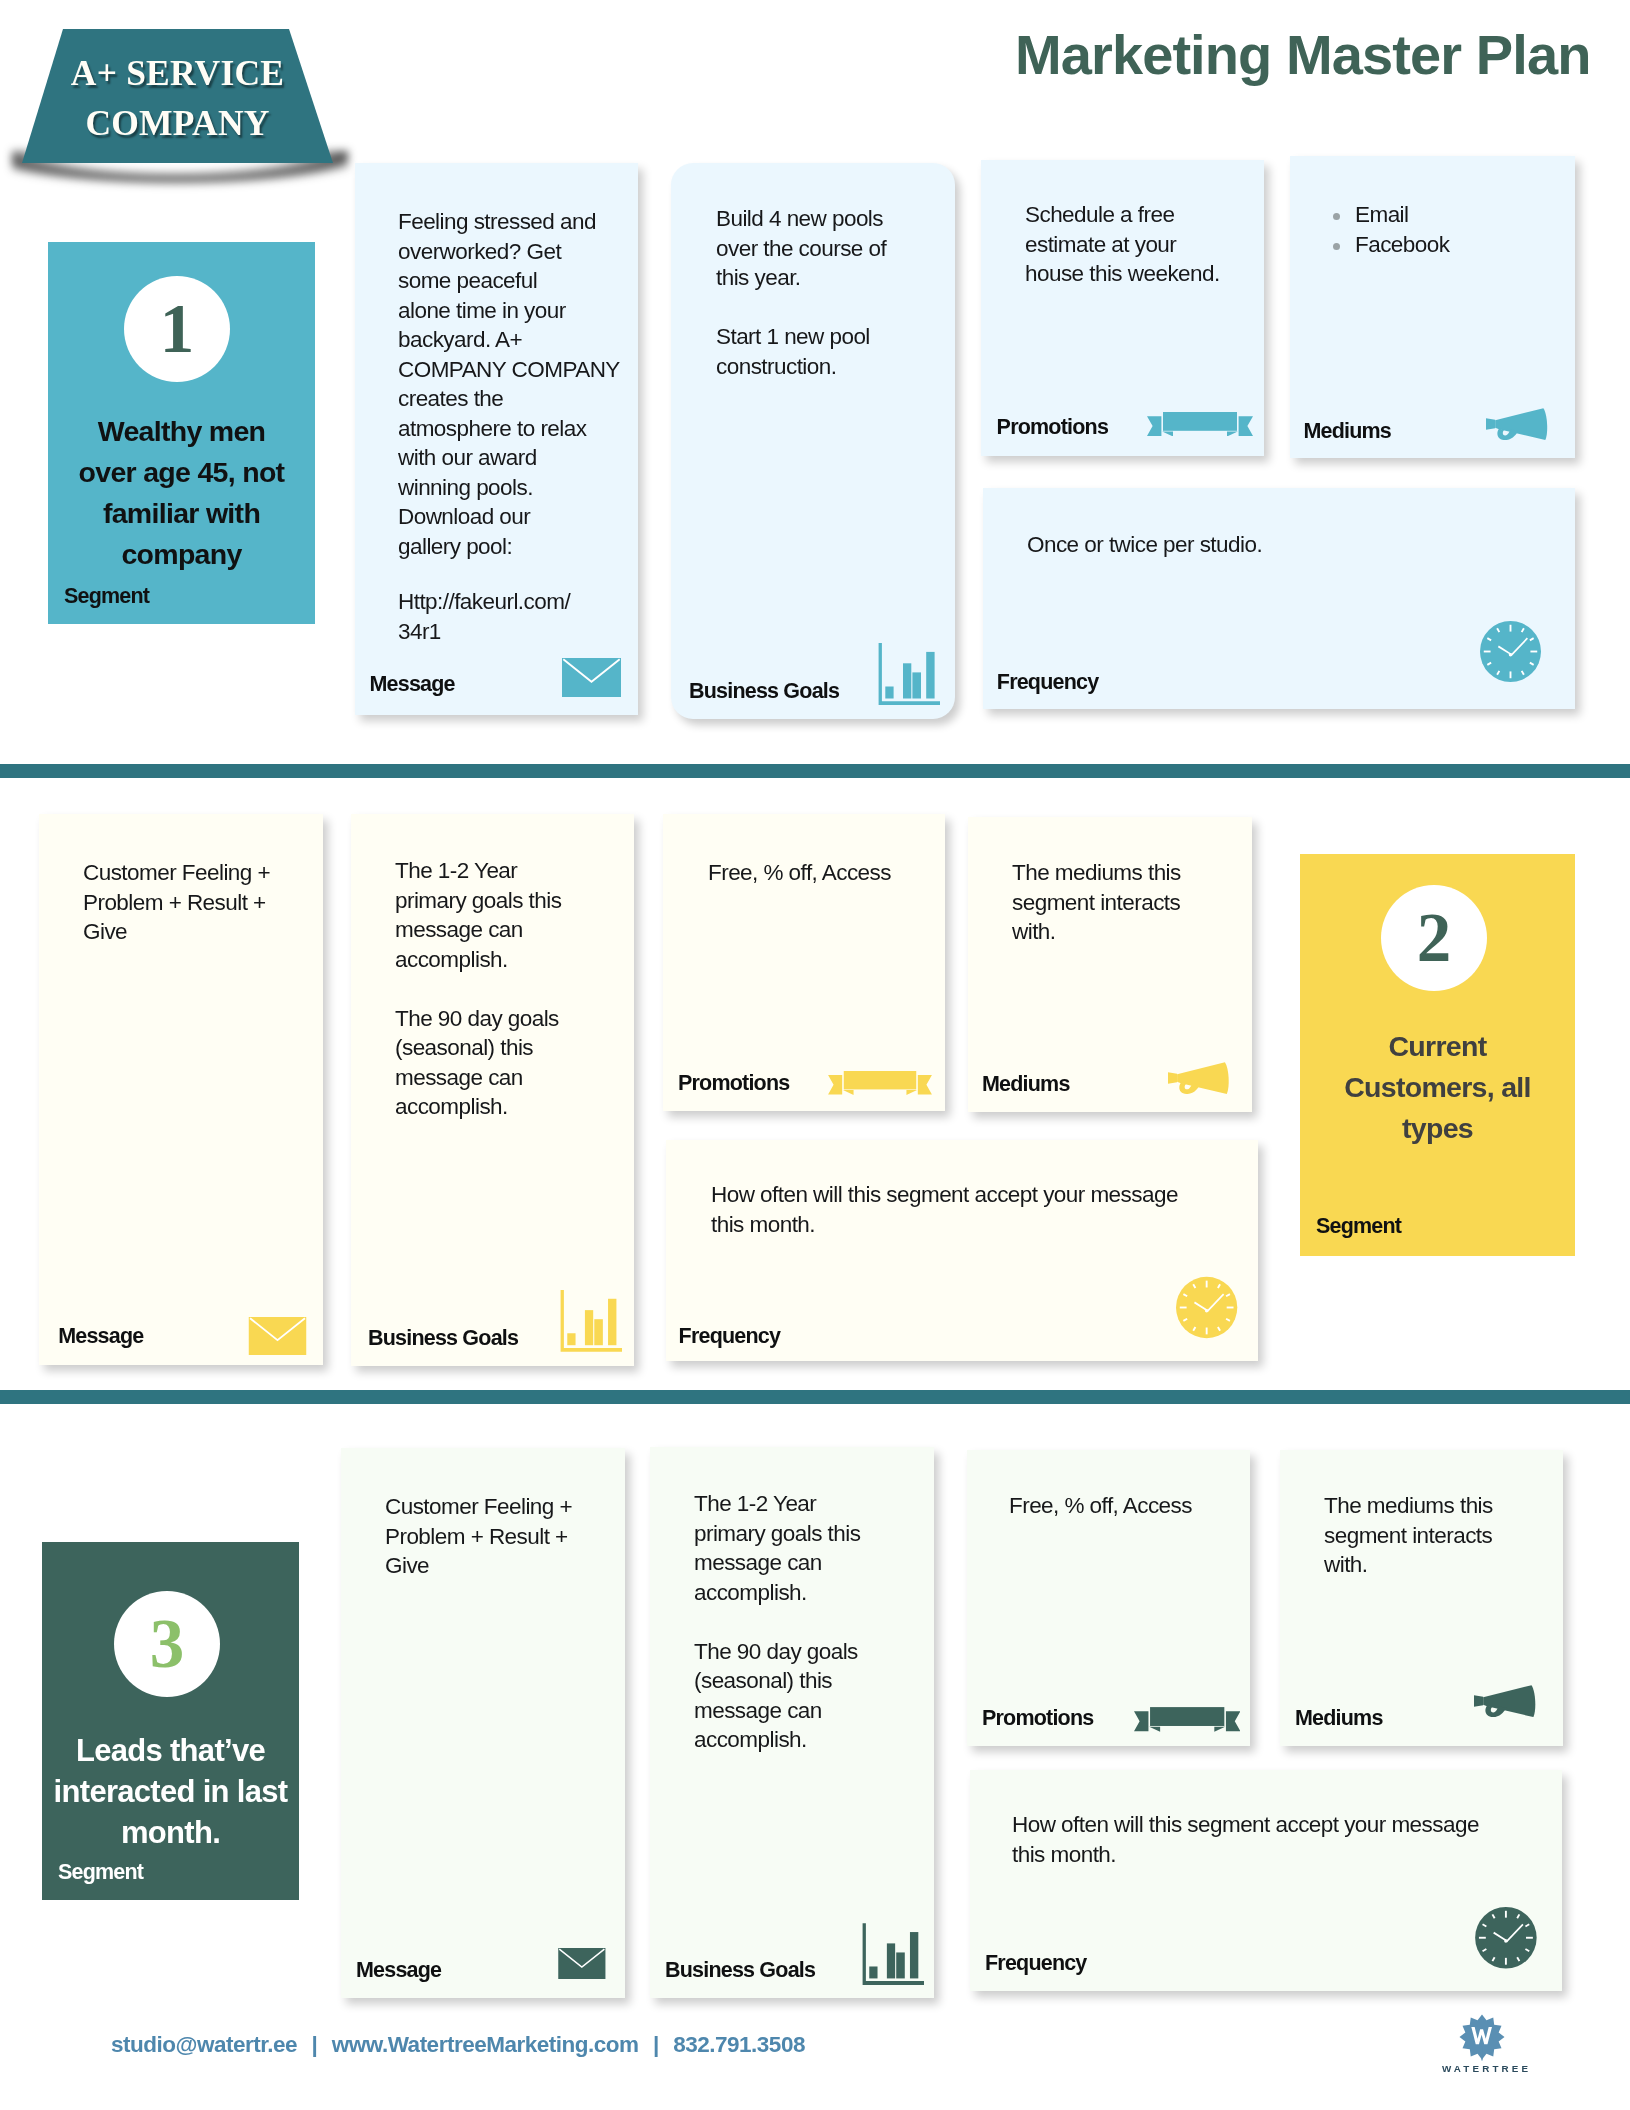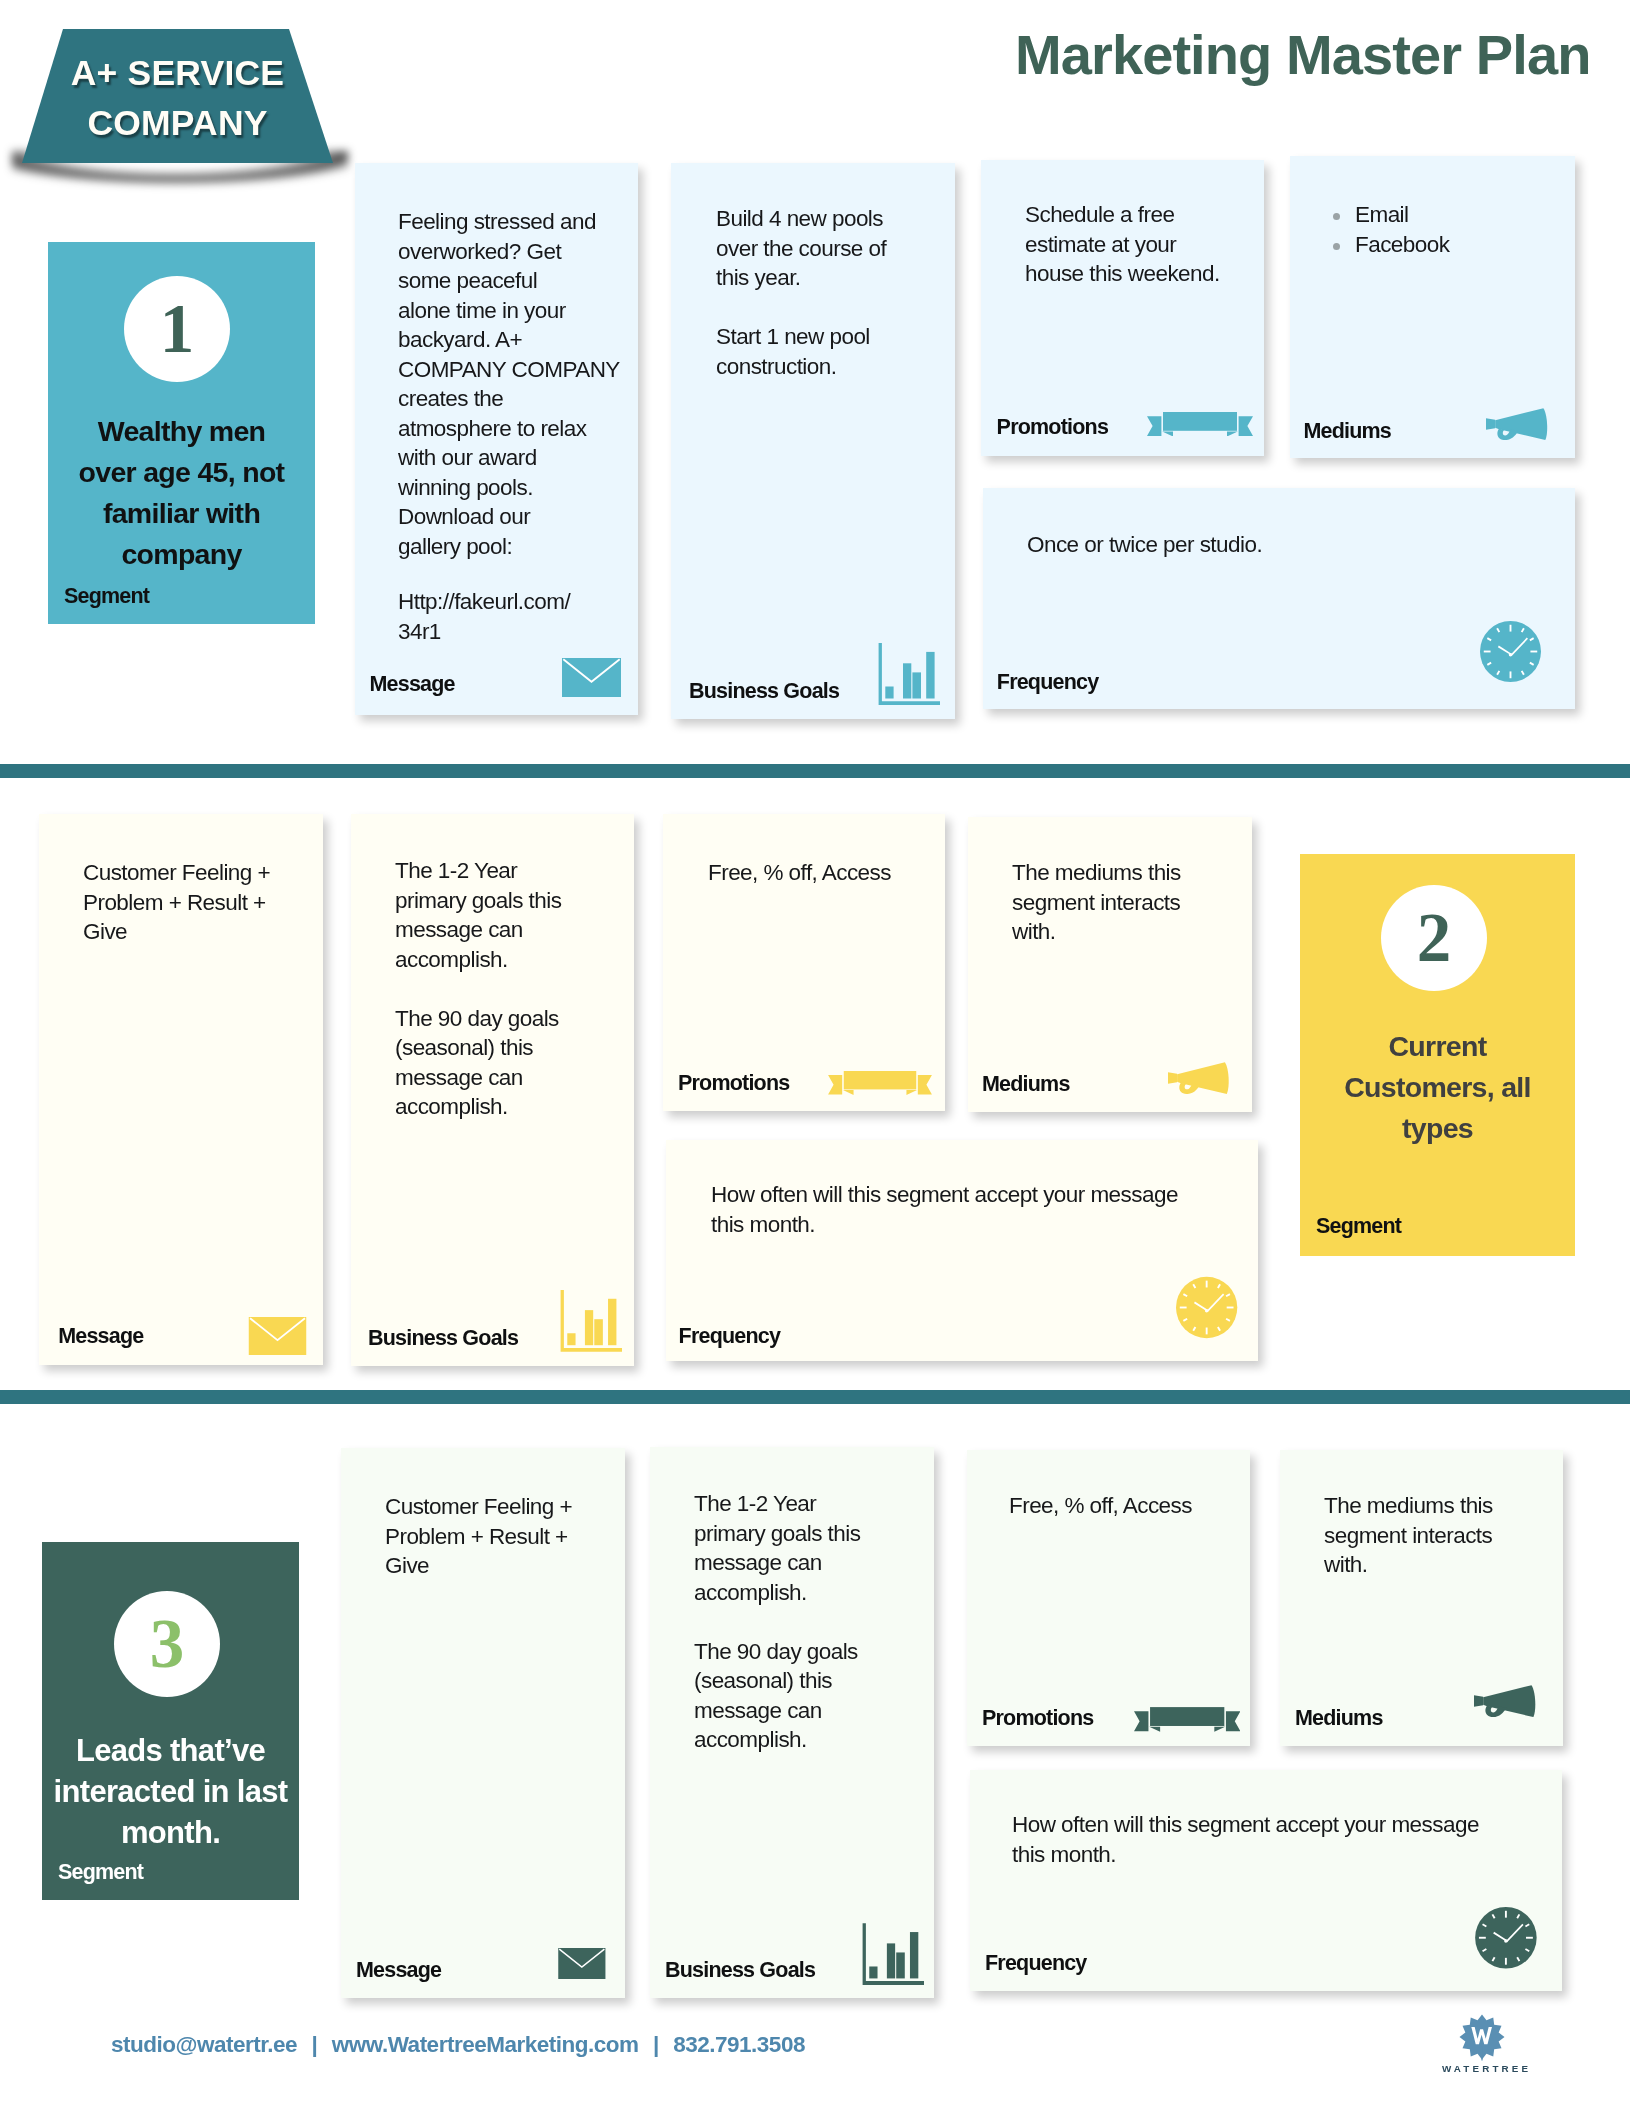--- a/index.html
+++ b/index.html
@@ -10,21 +10,21 @@
   
   .logo-wrap{position:absolute;left:22px;top:29px;width:311px;height:134px;}
   .logo-shadow{position:absolute;left:-10px;top:122px;width:336px;height:56px;
     background:radial-gradient(ellipse 206px 34px at 163px 0px,
         rgba(0,0,0,0) 0%, rgba(0,0,0,0) 58%, rgba(25,25,25,0.80) 84%, rgba(25,25,25,0.0) 100%);
     filter:blur(4px);}
   .logo-shape{position:absolute;left:0;top:0;width:311px;height:134px;background:#2f7480;
     clip-path:polygon(41px 0,267px 0,311px 134px,0 134px);}
   .logo-text{position:absolute;left:0;top:0;width:311px;height:134px;
     display:flex;flex-direction:column;align-items:center;justify-content:center;
-    font-family:Liberation Sans, sans-serif;font-weight:bold;color:#fffdf6;
+    font-family:Liberation Serif, serif;font-weight:bold;color:#fffdf6;
     font-size:35.5px;line-height:49.7px;letter-spacing:0.2px;padding-top:5px;
     text-shadow:2px 3px 2px rgba(0,0,0,0.45);box-sizing:border-box;}
 
   .main-title{position:absolute;left:1015px;top:22px;font-size:56px;font-weight:bold;
     color:#3f6357;letter-spacing:-0.9px;white-space:nowrap;}
 
   .divider{position:absolute;left:0;width:1630px;height:14px;background:#2f7480;}
 
   
   .card{position:absolute;box-sizing:border-box;box-shadow:5px 6px 9px rgba(0,0,0,0.20);}
@@ -103,21 +103,21 @@
           <span class="ln">Http://fakeurl.com/</span>
           <span class="ln">34r1</span>
         </div>
       </div>
   <div class="clabel" style="left:14.5px;bottom:19px;">Message</div>
   <div class="cicon" style="right:17px;bottom:18px;"><svg width="59" height="39" viewBox="0 0 59 39">
           <rect x="0" y="0" width="59" height="39" fill="#55b5c9"></rect>
           <path d="M1.3 1.3 L29.5 23.8 L57.7 1.3" fill="none" stroke="#ffffff" stroke-width="1.9" stroke-linejoin="miter"></path>
         </svg></div>
 </div>
-<div class="card" style="left:671px;top:163px;width:284px;height:556px;background:#ebf7fe;">
+<div class="card" style="left:671px;top:163px;width:284px;height:556px;background:#ebf7fe;border-radius:22px;">
   <div class="cbody" style="left:45px;top:41px;--pgap:29.5px;">
         <div class="para">
           <span class="ln">Build 4 new pools</span>
           <span class="ln">over the course of</span>
           <span class="ln">this year.</span>
         </div>
         <div class="para">
           <span class="ln">Start 1 new pool</span>
           <span class="ln">construction.</span>
         </div>

